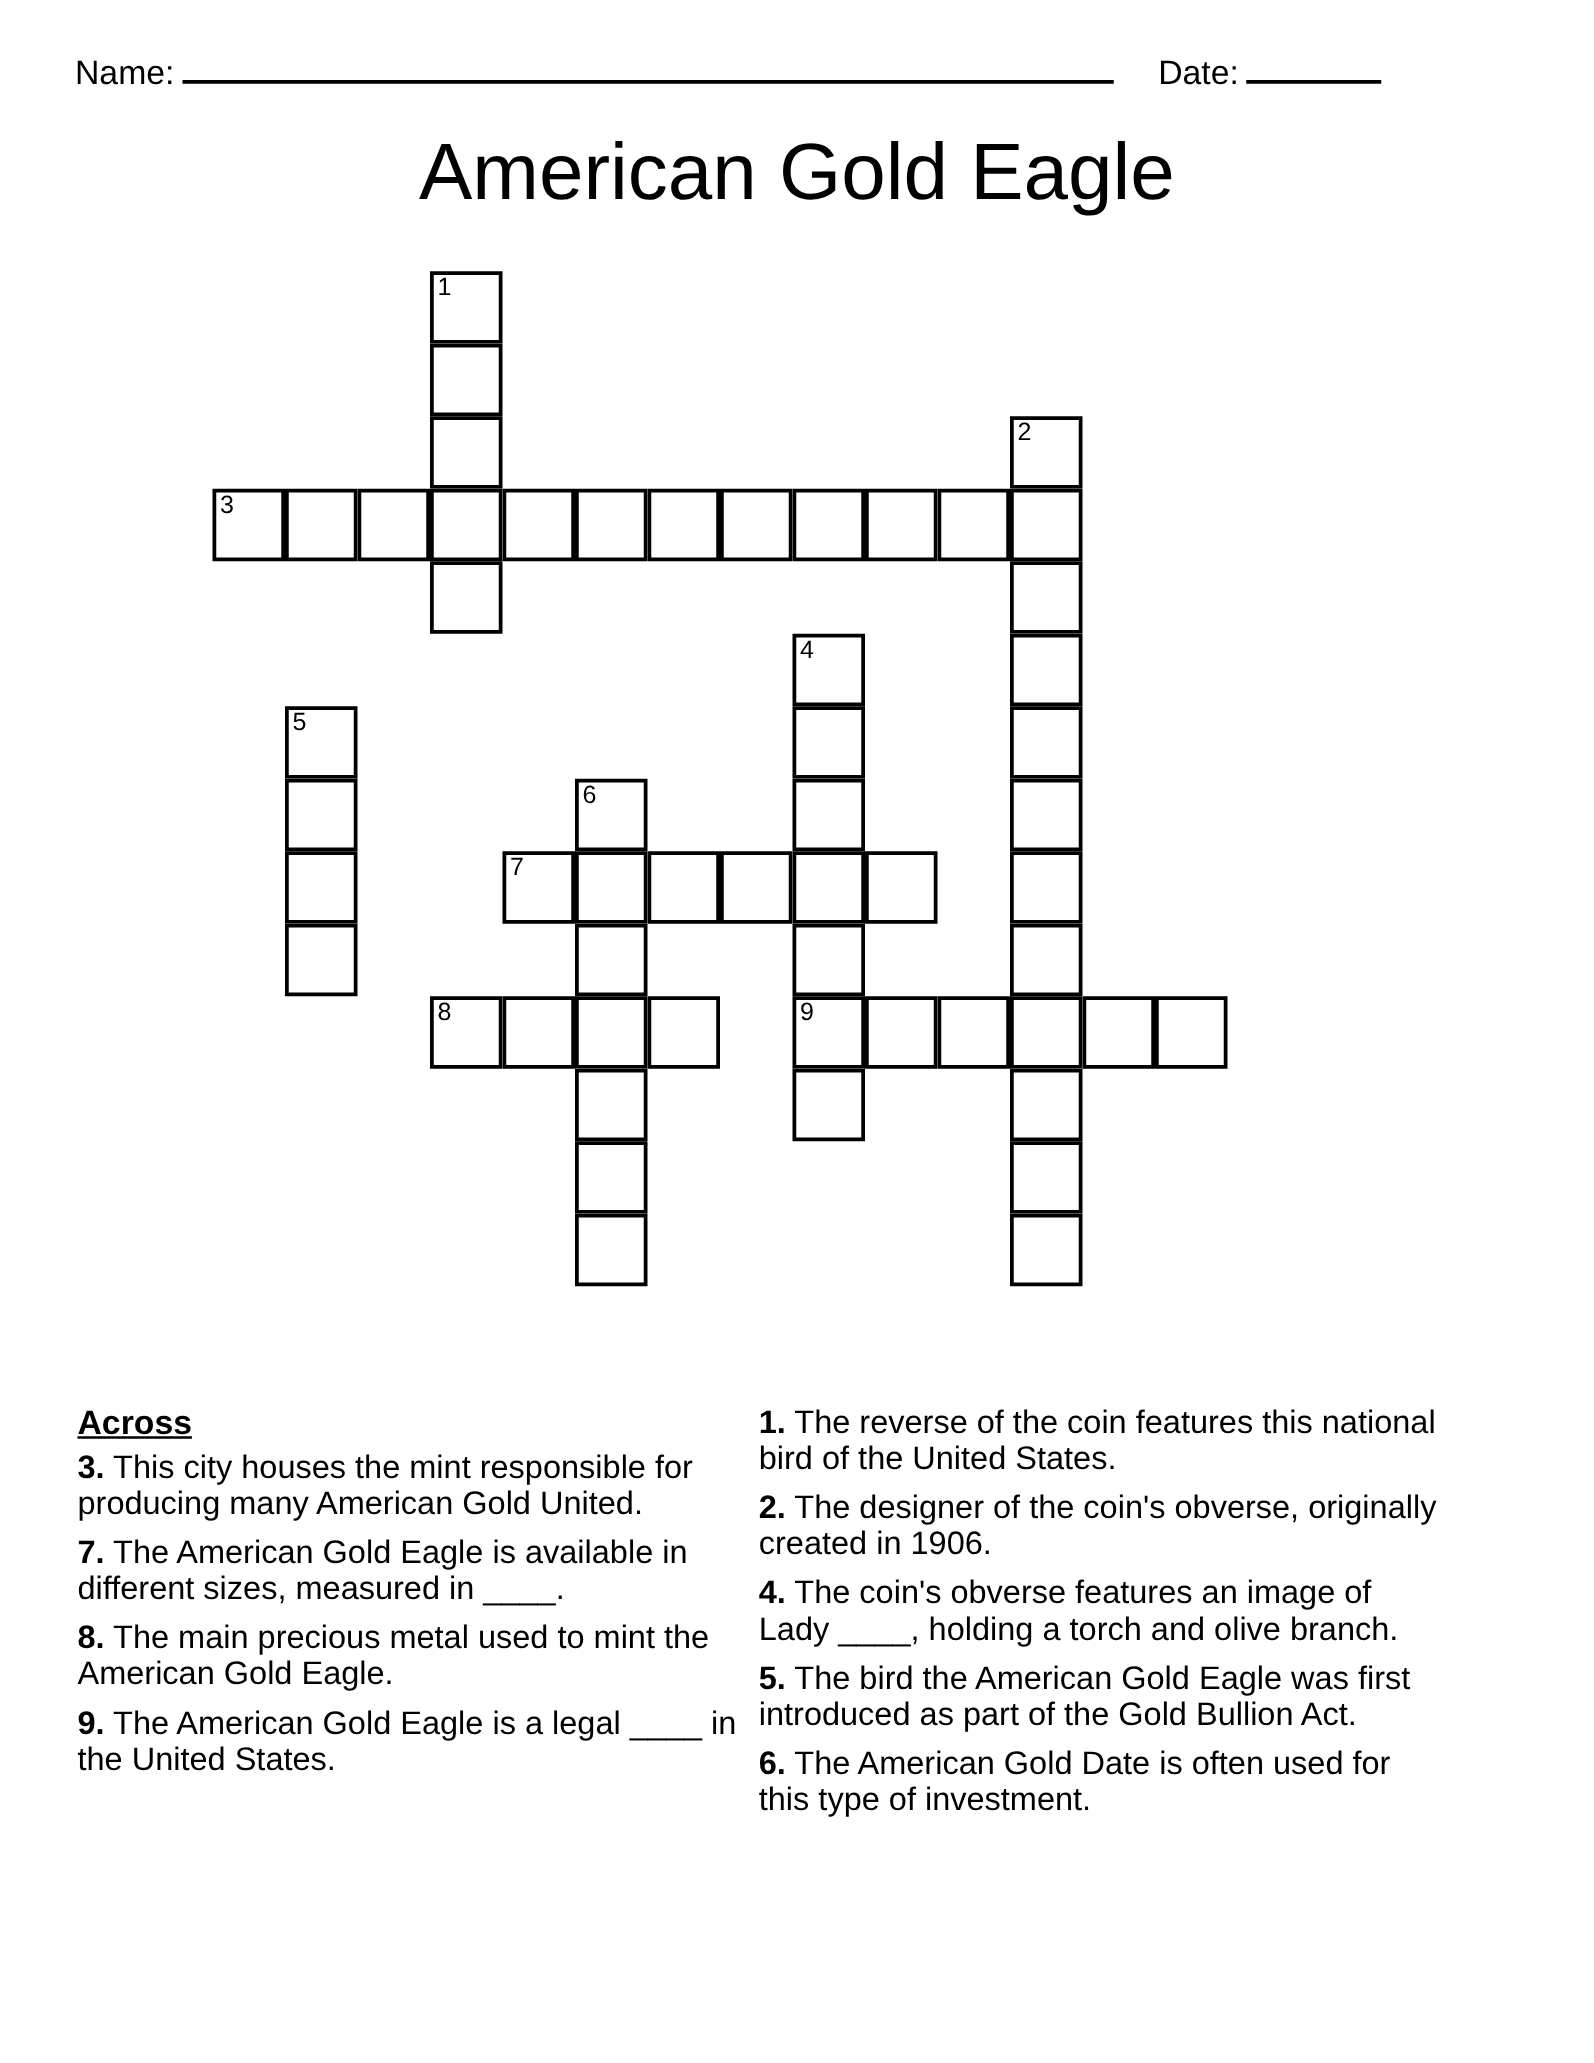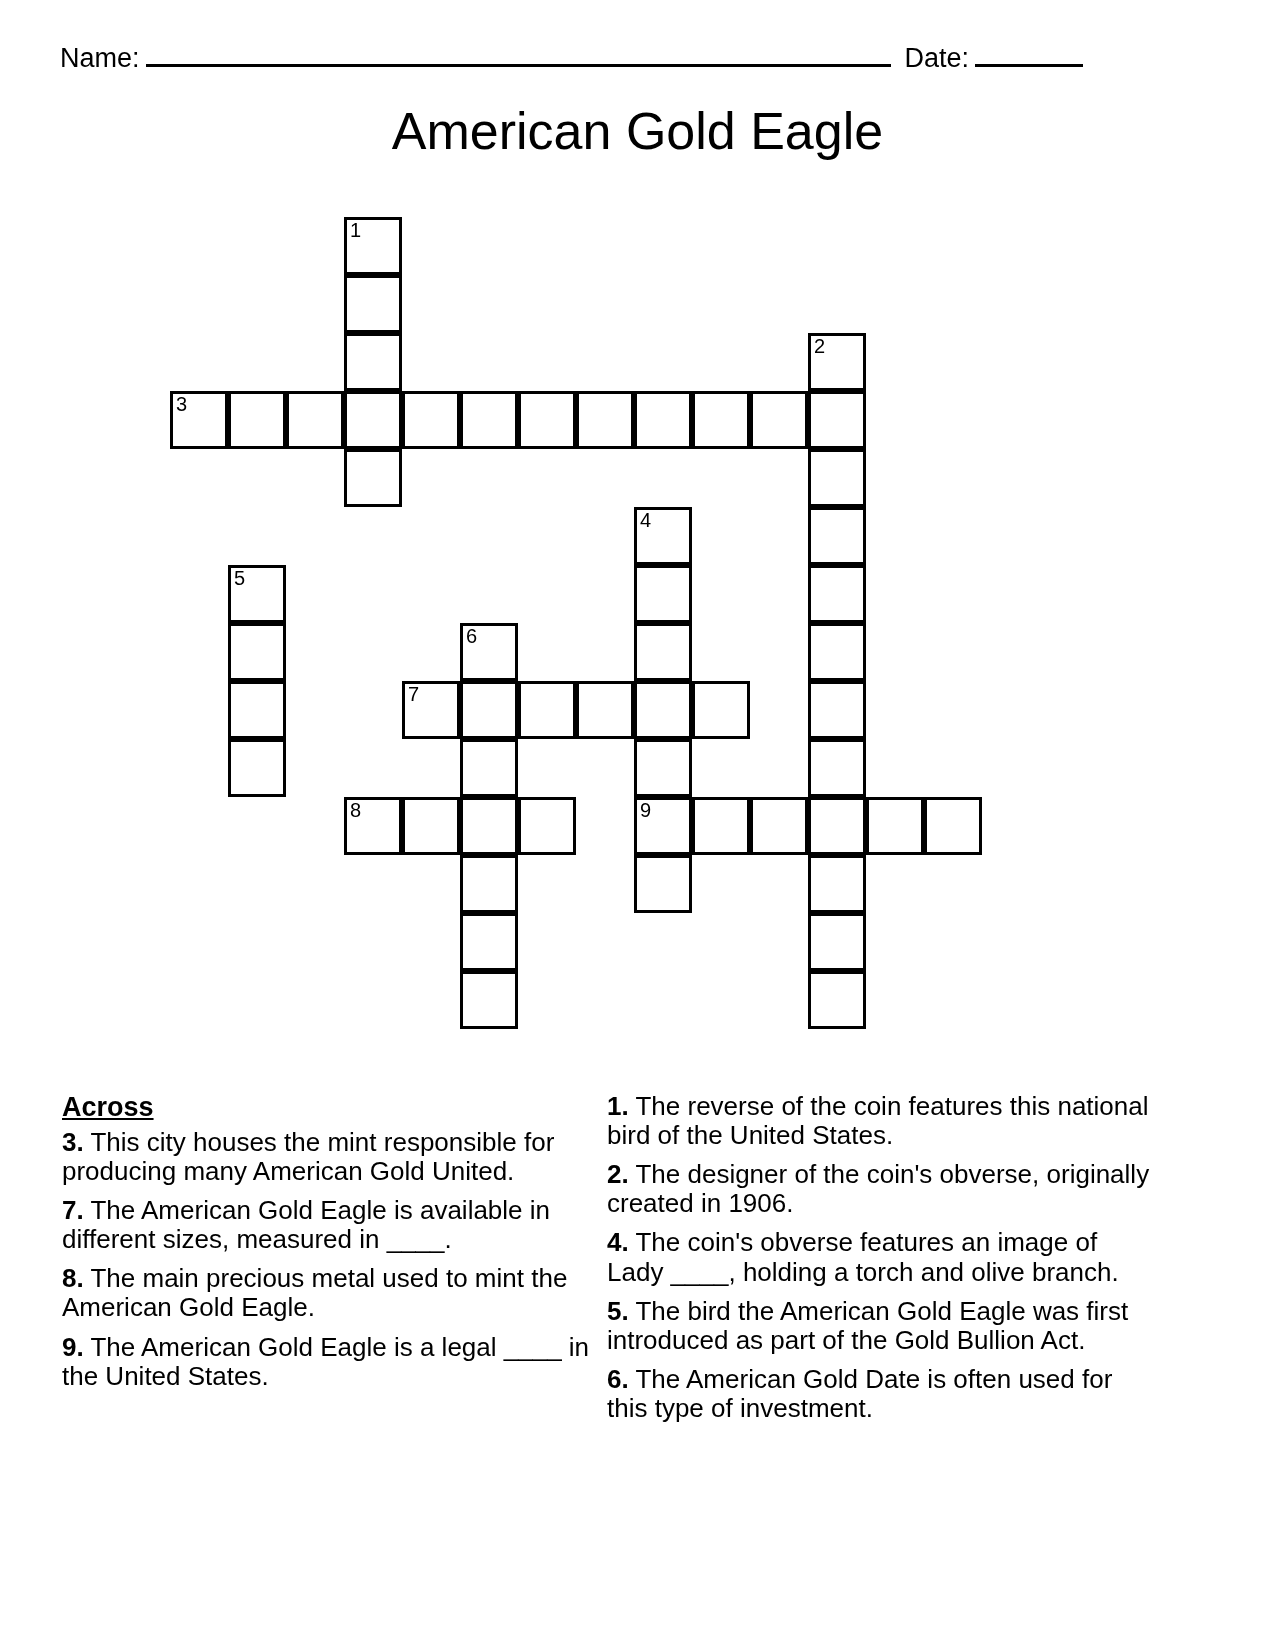--- a/index.html
+++ b/index.html
@@ -26,36 +26,36 @@
     align-items: baseline;
     font-size: 27px;
   }
   .hdr-label { white-space: nowrap; }
   .name-rule {
     flex: 0 0 745px;
     border-bottom: 3px solid #000;
     height: 22px;
     margin: 0 6px 0 6px;
   }
-  .date-label { margin-left: 8px; white-space: nowrap; }
+  .date-label { margin-left: 30px; white-space: nowrap; }
   .date-rule {
     flex: 0 0 108px;
     border-bottom: 3px solid #000;
     height: 22px;
     margin-left: 6px;
   }
 
   
   .puzzle-title {
     position: absolute;
     left: 0;
     top: 104px;
     width: 1275px;
     text-align: center;
-    font-size: 52px;
+    font-size: 64px;
     font-weight: 400;
     letter-spacing: 0px;
     line-height: 1.05;
   }
 
   
   #grid-wrap {
     position: absolute;
     left: 170px;
     top: 217px;
@@ -83,21 +83,21 @@
 
   
   .clues {
     position: absolute;
     left: 62px;
     top: 1092px;
     width: 1160px;
     display: flex;
     gap: 0px;
   }
-  .clue-col { width: 545px; }
+  .clue-col { width: 545px; margin-top: 31px; }
   .clue-col.down { margin-left: 0px; }
   .clue-heading {
     font-size: 27px;
     font-weight: bold;
     text-decoration: underline;
     margin: 0 0 4px 0;
     line-height: 1.18;
   }
   .clue-item {
     font-size: 26px;

